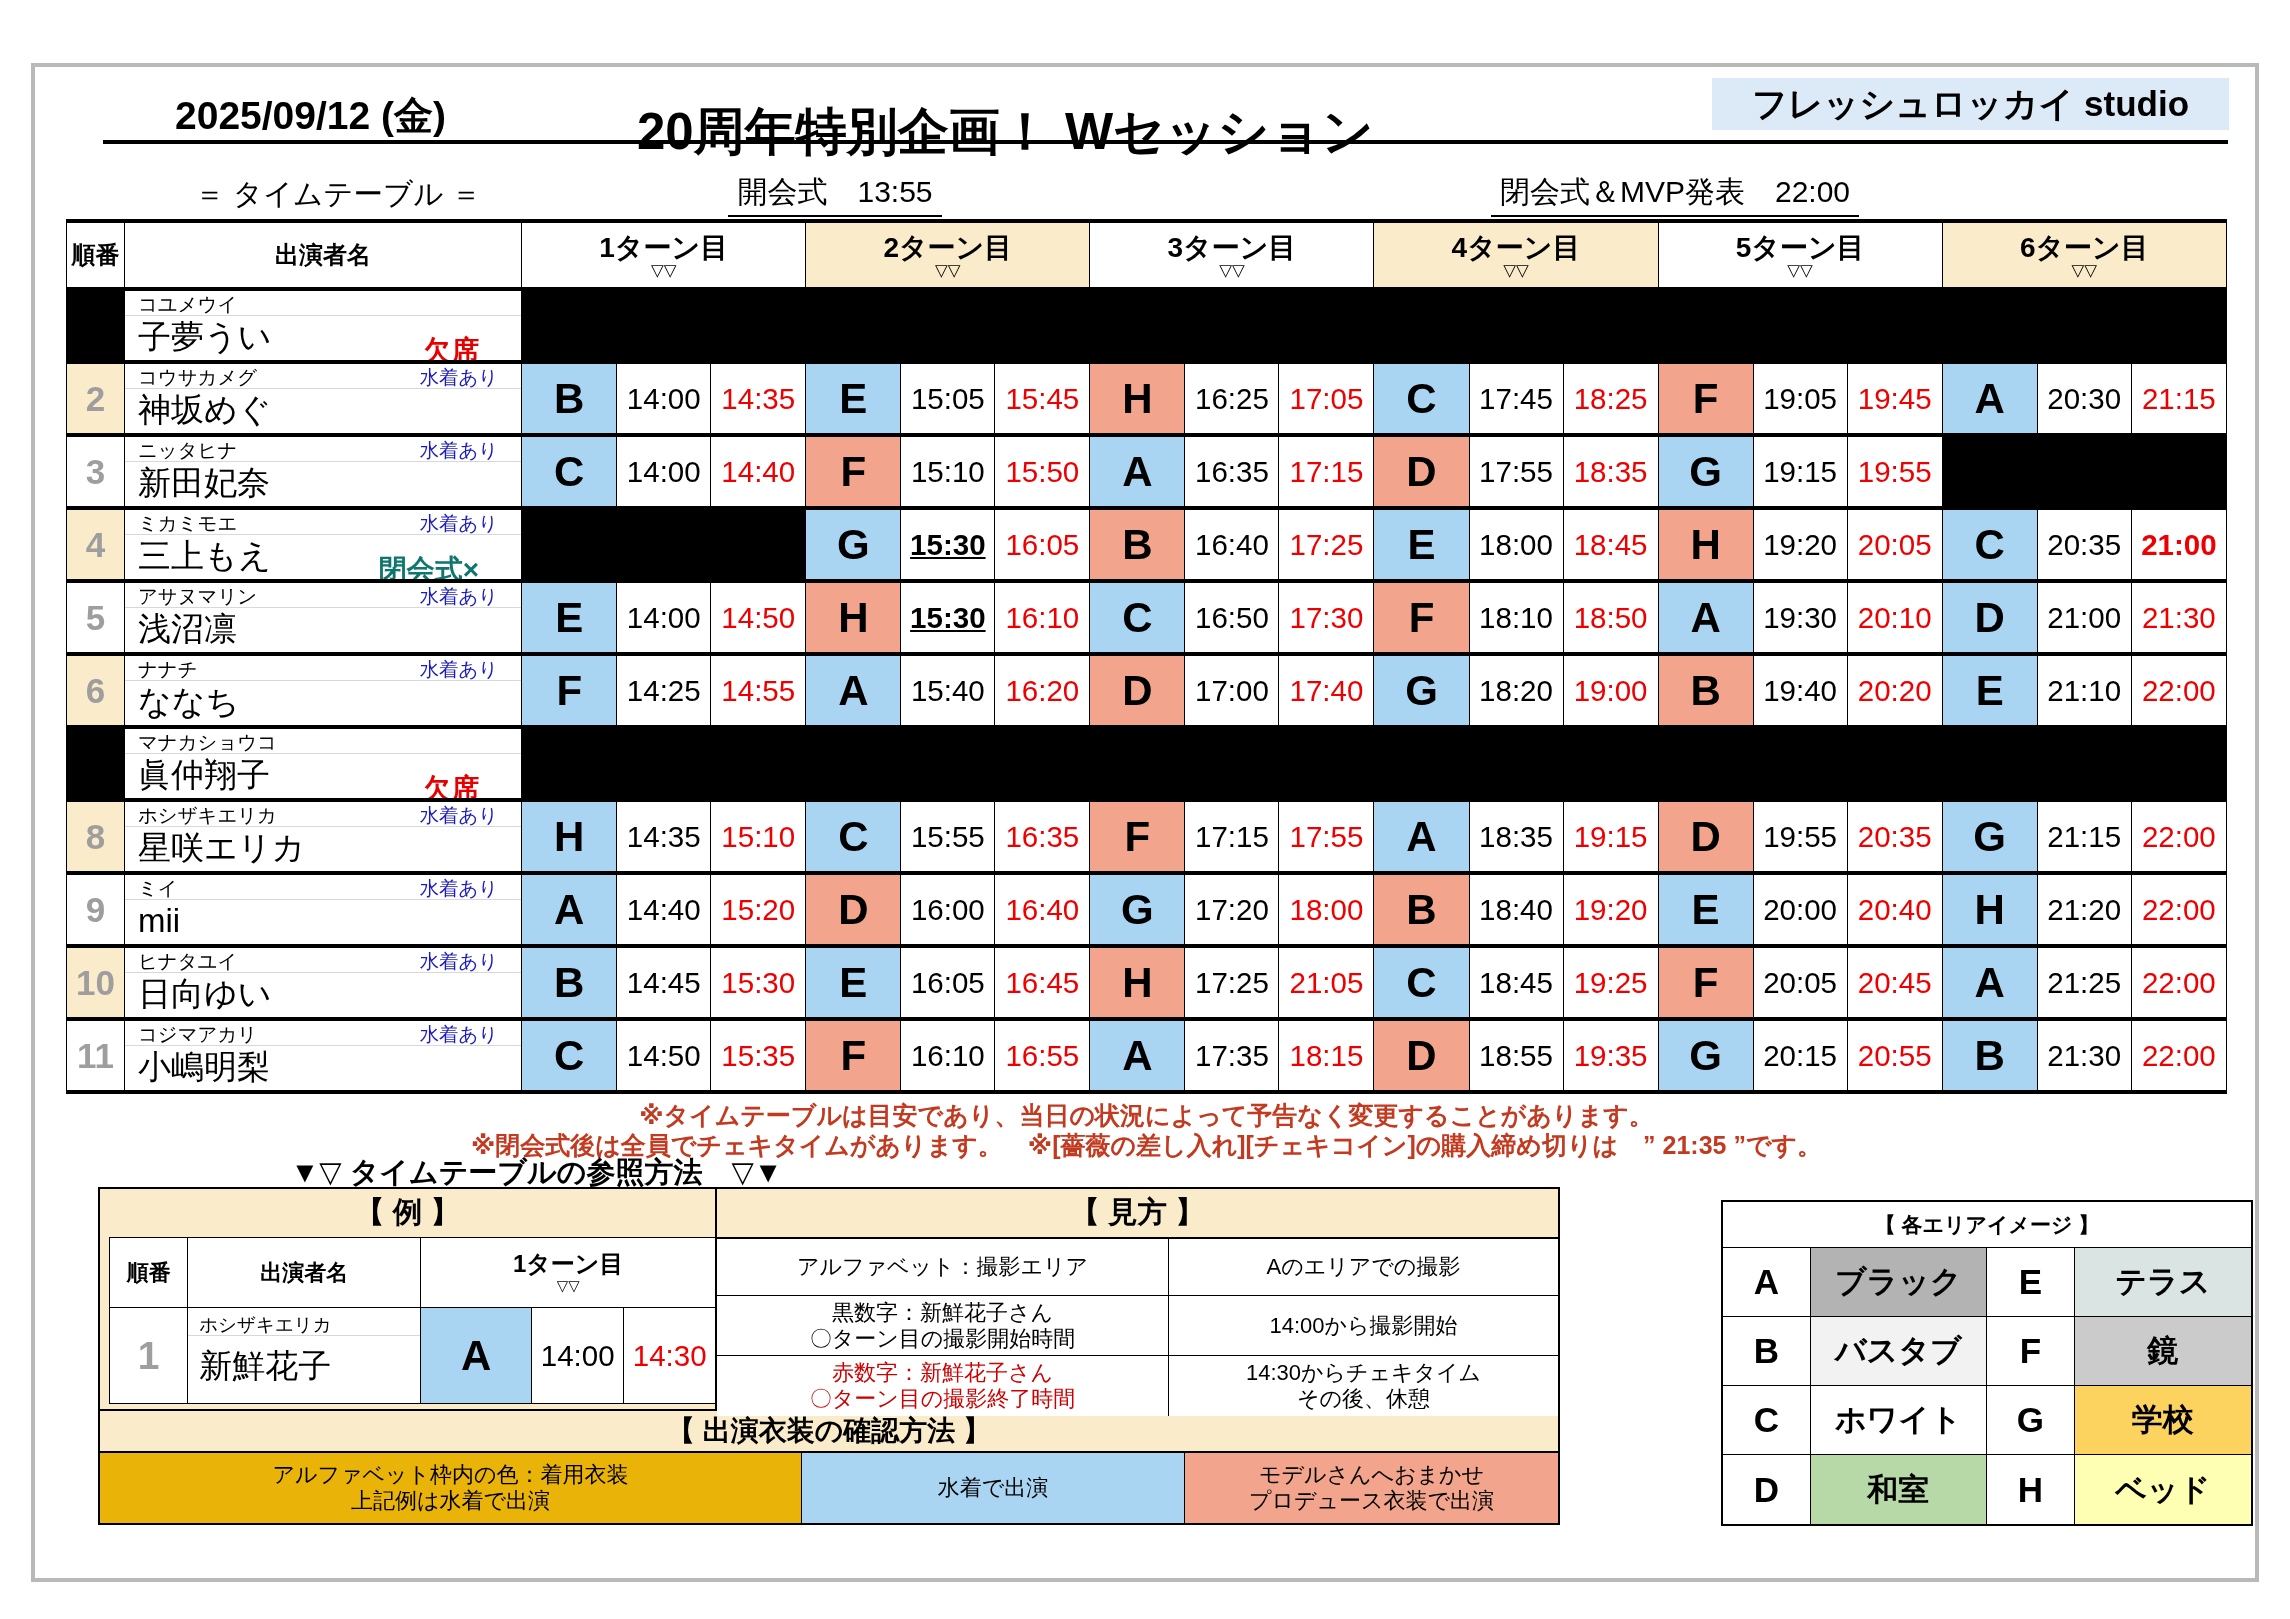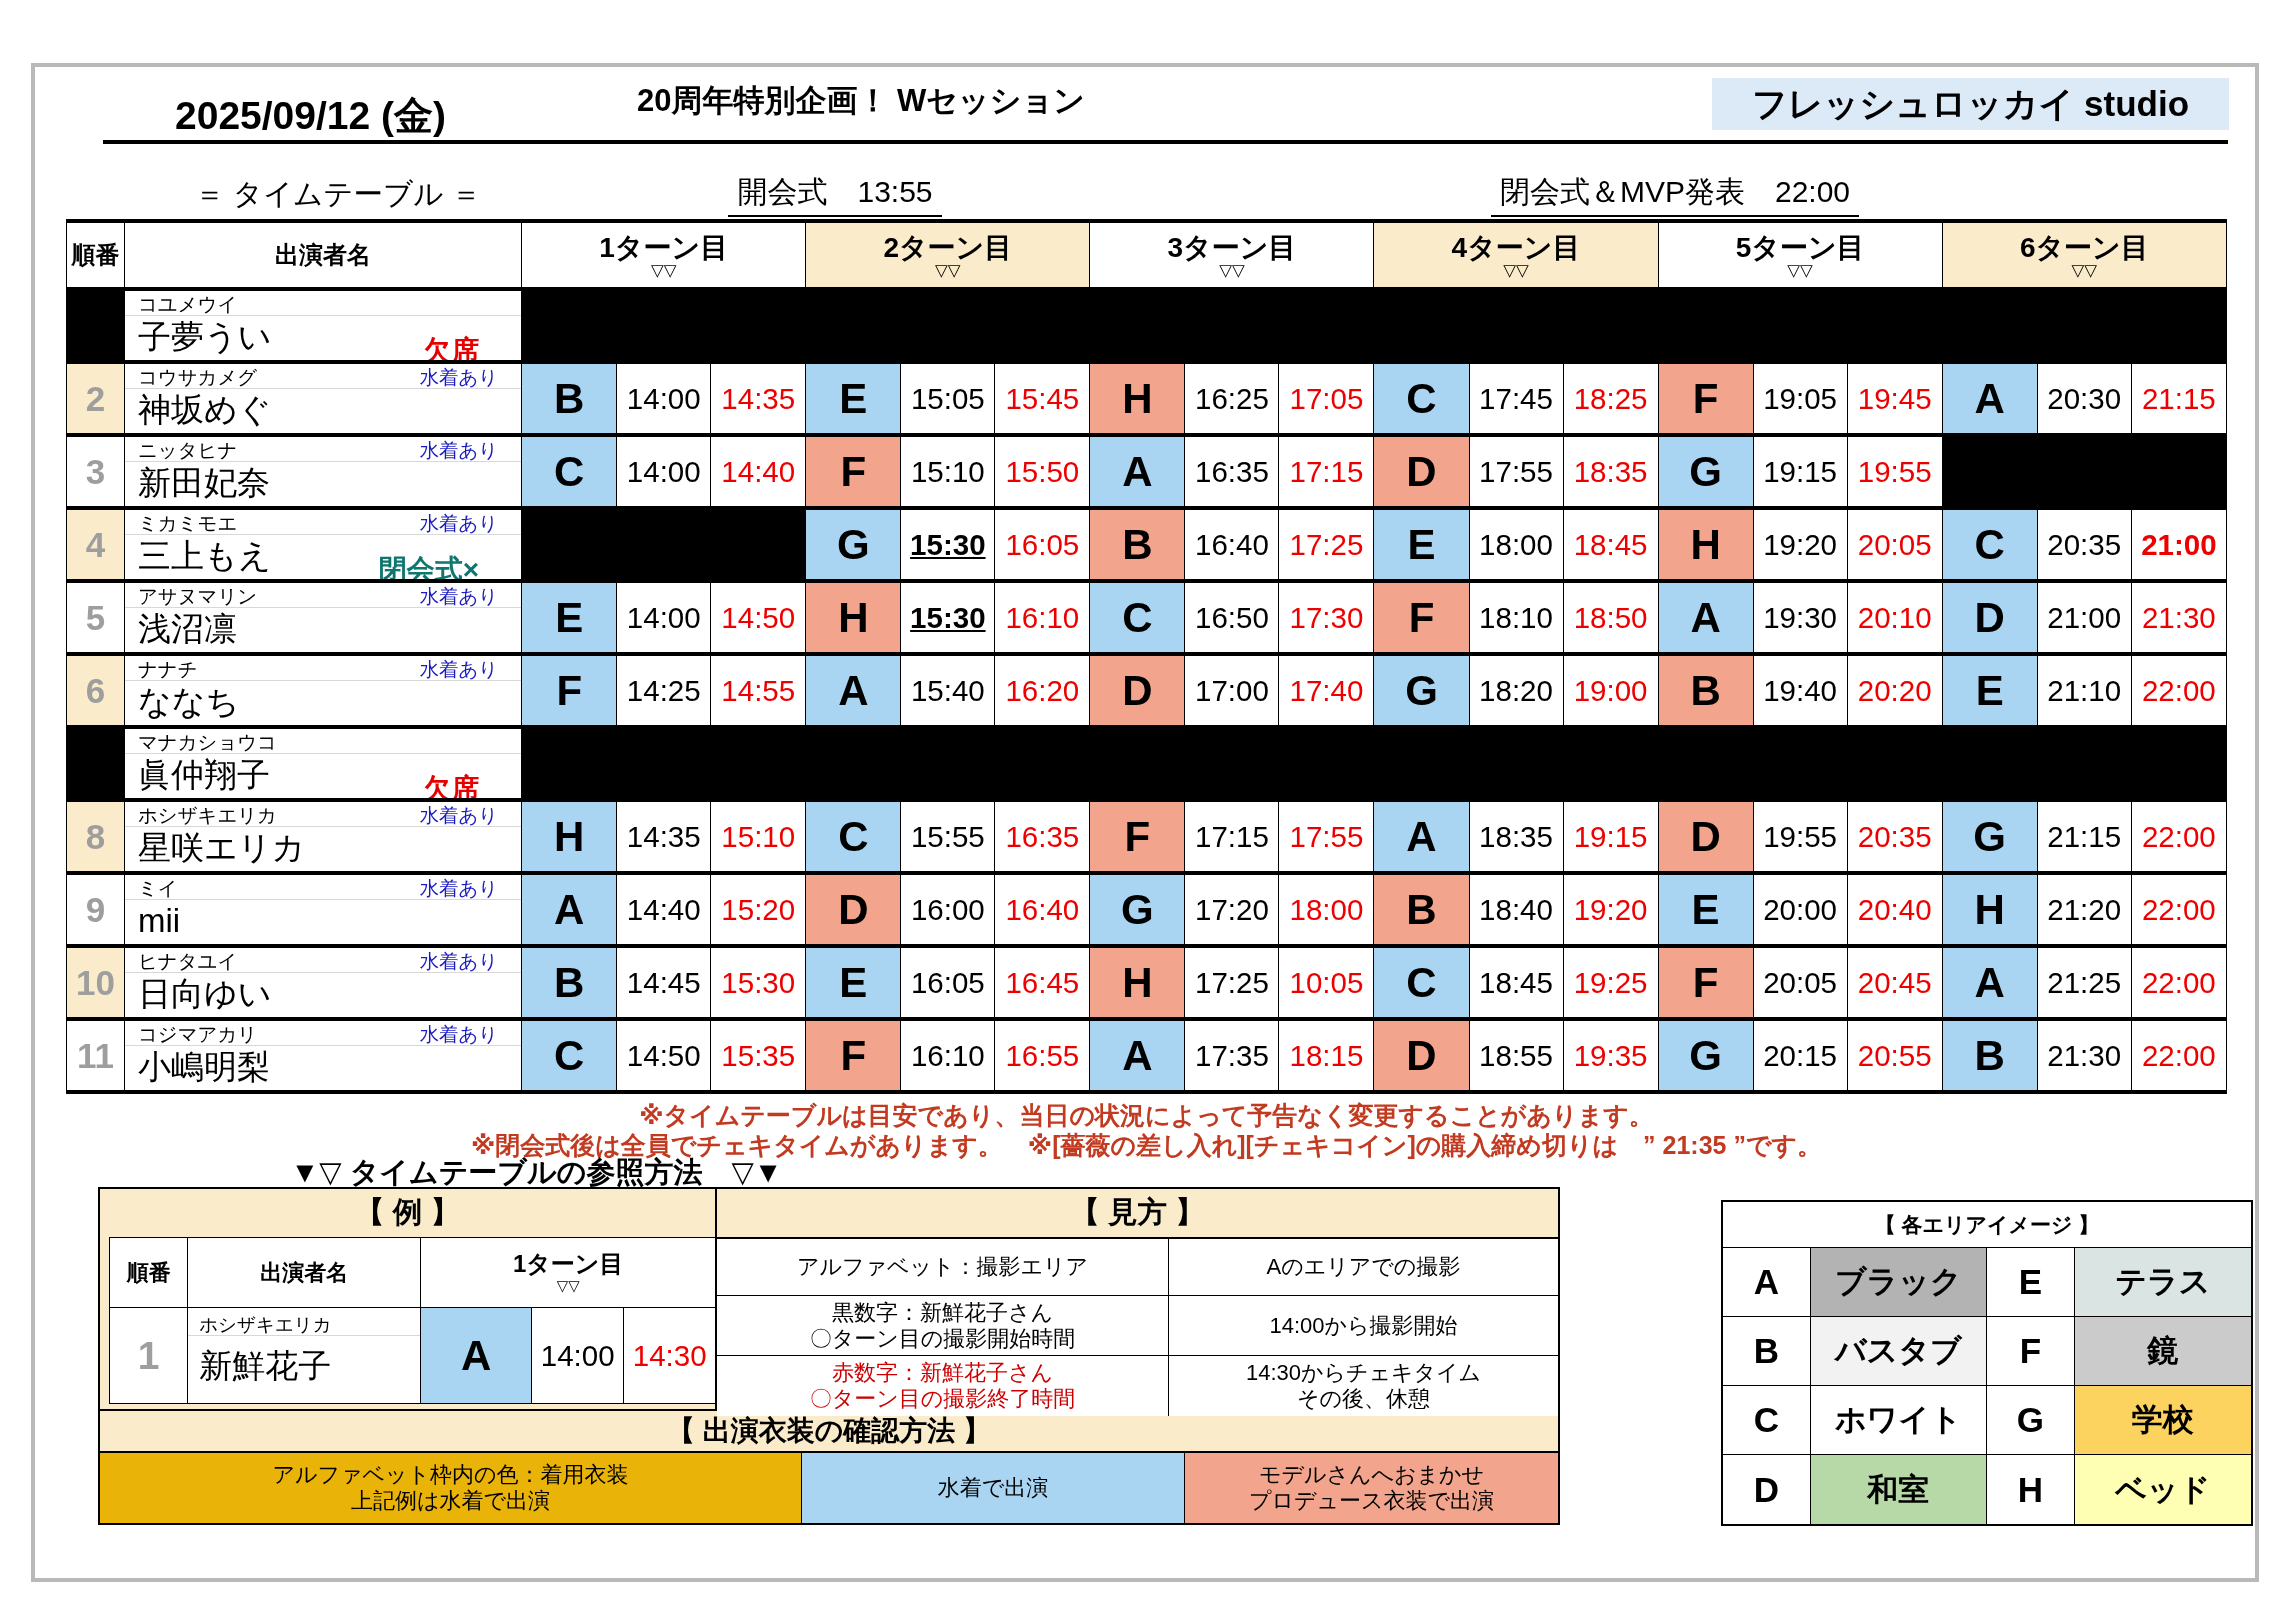--- a/index.html
+++ b/index.html
@@ -2,21 +2,21 @@
 <html lang="ja" style="font-size:14.8px"><head>
 <meta charset="utf-8">
 <style>
   * { margin:0; padding:0; box-sizing:border-box; }
   html,body { background:#ffffff; font-family:"Liberation Sans","DejaVu Sans",sans-serif; }
   .page { position:relative; width:2291px; height:1620px; background:#fff; overflow:hidden; }
   .frame { position:absolute; left:31px; top:63px; width:2228px; height:1519px; border:4.6px solid #b9b9b9; background:#fff; }
 
   
   .hdr-date  { position:absolute; left:175px;  top:89px;  font-size:39px; font-weight:bold; }
-  .hdr-title { position:absolute; left:637px;  top:80px;  font-size:31px; font-weight:bold; }
+  .hdr-title { position:absolute; left:637px;  top:98px;  font-size:51px; font-weight:bold; }
   .studio    { position:absolute; left:1712px; top:78px;  width:517px; height:52px;
                display:flex; align-items:center; justify-content:center;
                font-size:35px; font-weight:bold; }
   .hdr-rule  { position:absolute; left:103px; top:140px; width:2125px; height:3.7px; background:#000; }
 
   .sub-label   { position:absolute; left:195px;  top:175px; font-size:29.5px; }
   .sub-opening { position:absolute; left:646px;  top:172px; width:378px; text-align:center; font-size:30px; }
   .sub-closing { position:absolute; left:1421px; top:172px; width:508px; text-align:center; font-size:30px; }
   .uline { display:inline-block; border-bottom:2.8px solid #000; padding:0 9.2px 1.8px; }
 
@@ -440,21 +440,21 @@
             </div>
           </td>
           <td class="area blue">B</td>
           <td class="time start">14:45</td>
           <td class="time end">15:30</td>
           <td class="area blue">E</td>
           <td class="time start">16:05</td>
           <td class="time end">16:45</td>
           <td class="area salmon">H</td>
           <td class="time start">17:25</td>
-          <td class="time end">10:05</td>
+          <td class="time end">21:05</td>
           <td class="area blue">C</td>
           <td class="time start">18:45</td>
           <td class="time end">19:25</td>
           <td class="area salmon">F</td>
           <td class="time start">20:05</td>
           <td class="time end">20:45</td>
           <td class="area blue">A</td>
           <td class="time start">21:25</td>
           <td class="time end">22:00</td>
         </tr>

